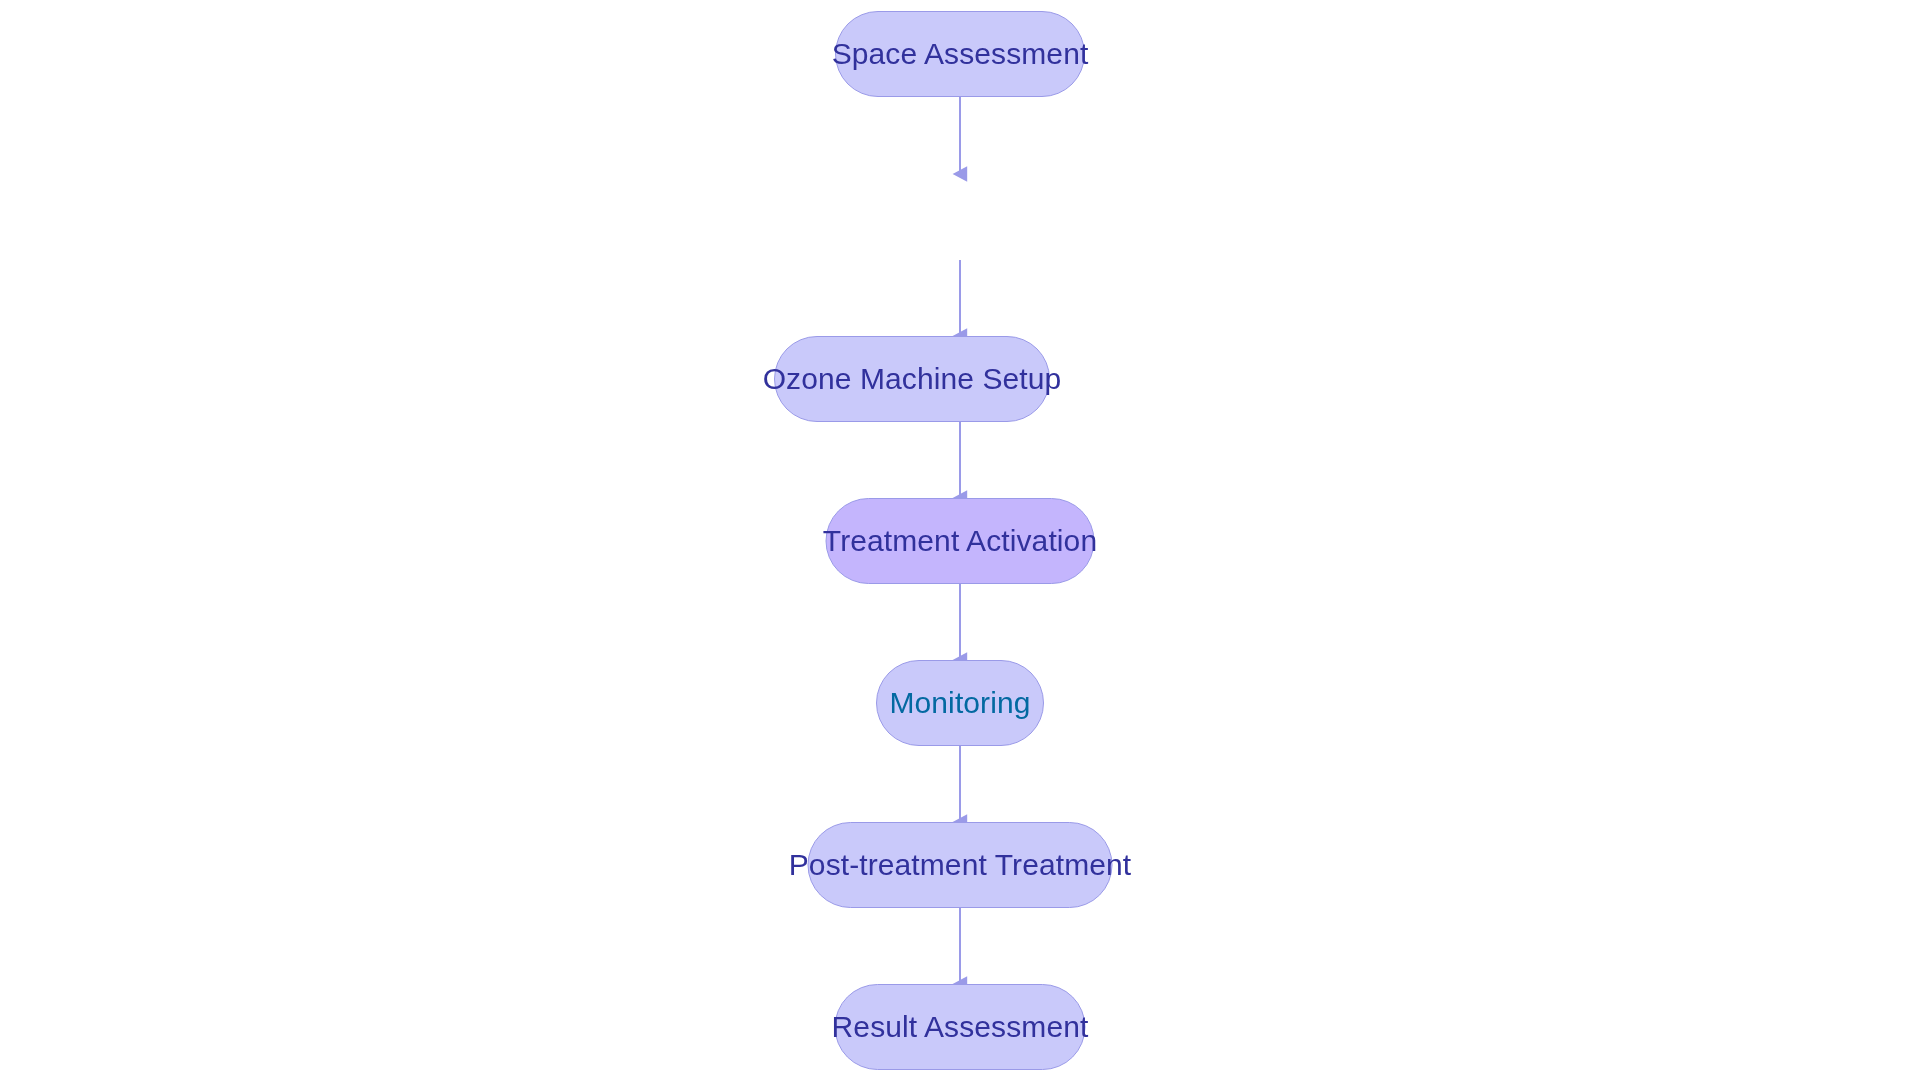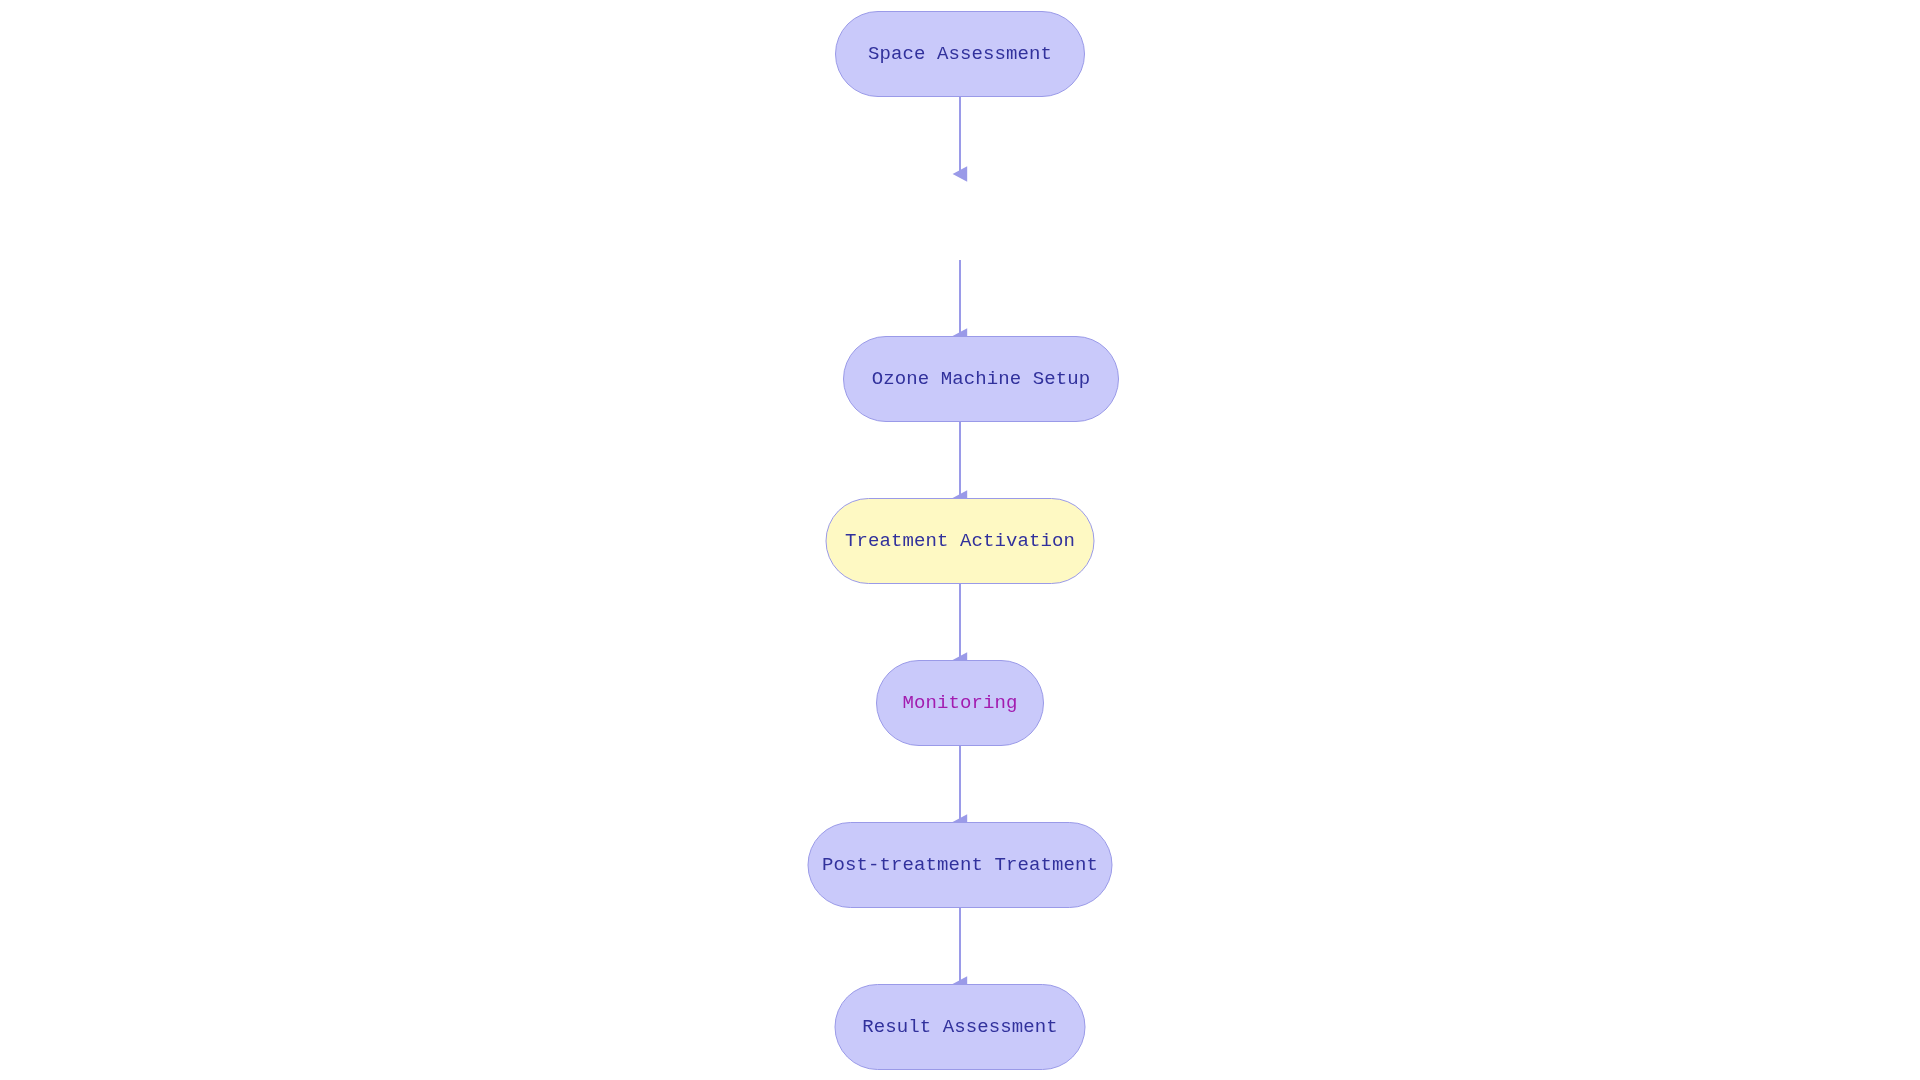--- a/index.html
+++ b/index.html
@@ -50,26 +50,26 @@
     justify-content: center;
     background: #c9c9fa;
     border: 1.6px solid #9a9ae8;
     border-radius: 999px;
     transform: translateX(-50%);
     -webkit-font-smoothing: antialiased;
   }
 
   .flow-node-label {
     color: #31319c;
-    font-size: 19px;
+    font-size: 30px;
     font-weight: 400;
     letter-spacing: 0.1px;
     line-height: 1;
     white-space: nowrap;
-    font-family: Liberation Mono, monospace;
+    font-family: Liberation Sans, sans-serif;
   }
 </style>
 </head>
 <body>
 
 <div id="flowchart-canvas">
 
   <svg id="edge-layer" viewBox="0 0 1920 1080" width="1920" height="1080" xmlns="http://www.w3.org/2000/svg">
     <defs>
       <marker id="arrow-head" markerWidth="9" markerHeight="9" refX="4.5" refY="4.5" orient="auto" markerUnits="strokeWidth">
@@ -83,28 +83,28 @@
         <line x1="960" y1="584" x2="960" y2="660" stroke="#9a9ae8" stroke-width="2" marker-end="url(#arrow-head)"></line>
         <line x1="960" y1="746" x2="960" y2="822" stroke="#9a9ae8" stroke-width="2" marker-end="url(#arrow-head)"></line>
         <line x1="960" y1="908" x2="960" y2="984" stroke="#9a9ae8" stroke-width="2" marker-end="url(#arrow-head)"></line>
       </g>
   </svg>
 
   <div id="node-layer">
       <div class="flow-node" style="left: 960px; top: 11px; width: 250px; height: 86px; background: rgb(201, 201, 250); border-color: rgb(154, 154, 232);">
         <span class="flow-node-label" style="color: rgb(49, 49, 156);">Space Assessment</span>
       </div>
-      <div class="flow-node" style="left: 981px; top: 336px; width: 276px; height: 86px; background: rgb(201, 201, 250); border-color: rgb(154, 154, 232);">
+      <div class="flow-node" style="left: 912px; top: 336px; width: 276px; height: 86px; background: rgb(201, 201, 250); border-color: rgb(154, 154, 232);">
         <span class="flow-node-label" style="color: rgb(49, 49, 156);">Ozone Machine Setup</span>
       </div>
-      <div class="flow-node" style="left: 960px; top: 498px; width: 269px; height: 86px; background: #fef9c3; border-color: rgb(154, 154, 232);">
+      <div class="flow-node" style="left: 960px; top: 498px; width: 269px; height: 86px; background: #c4b5fd; border-color: rgb(154, 154, 232);">
         <span class="flow-node-label" style="color: rgb(49, 49, 156);">Treatment Activation</span>
       </div>
       <div class="flow-node" style="left: 960px; top: 660px; width: 168px; height: 86px; background: rgb(201, 201, 250); border-color: rgb(154, 154, 232);">
-        <span class="flow-node-label" style="color: #a21caf;">Monitoring</span>
+        <span class="flow-node-label" style="color: #0369a1;">Monitoring</span>
       </div>
       <div class="flow-node" style="left: 960px; top: 822px; width: 305px; height: 86px; background: rgb(201, 201, 250); border-color: rgb(154, 154, 232);">
         <span class="flow-node-label" style="color: rgb(49, 49, 156);">Post-treatment Treatment</span>
       </div>
       <div class="flow-node" style="left: 960px; top: 984px; width: 251px; height: 86px; background: rgb(201, 201, 250); border-color: rgb(154, 154, 232);">
         <span class="flow-node-label" style="color: rgb(49, 49, 156);">Result Assessment</span>
       </div>
     </div>
 
 </div>

